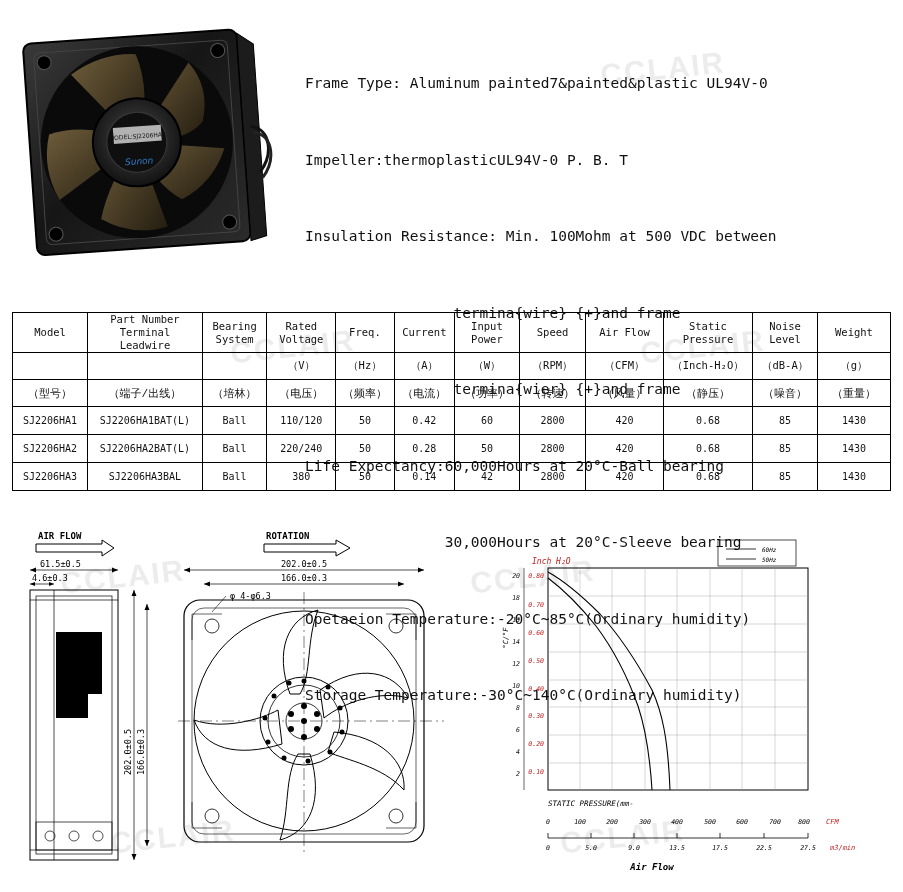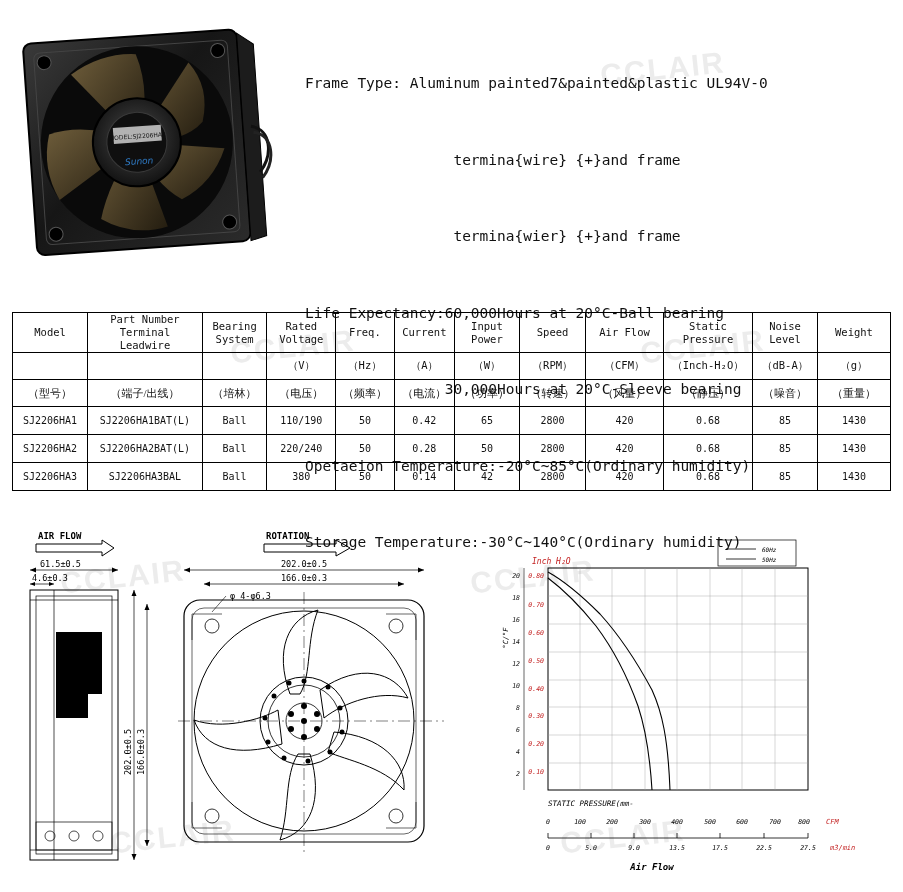--- a/index.html
+++ b/index.html
@@ -43,21 +43,21 @@
   }
   #spec-table td{
     border:1px solid #000;
     padding:0;
     text-align:center;
     vertical-align:middle;
     height:28px;
   }
   #spec-table .hdr-main{height:30px;line-height:13px;font-size:10.5px;}
   #spec-table .hdr-unit{height:26px;}
-  #spec-table .hdr-cn{height:26px;font-family:Liberation Serif, serif;font-size:11px;}
+  #spec-table .hdr-cn{height:26px;font-family:Liberation Mono, monospace;font-size:11px;}
   #spec-table .row td{height:27px;font-size:10px;margin-top:16px;}
 
   
   #bottom{position:absolute;left:0;top:522px;width:903px;height:370px;}
 
   svg{display:block;}
 </style>
 </head>
 <body>
 
@@ -118,20 +118,22 @@
         <text x="124" y="150" font-size="9" text-anchor="middle" fill="#2f7ac4" font-family="DejaVu Sans, sans-serif" font-style="italic">Sunon</text>
 
         <path d="M238 120 C258 124 258 150 244 166" stroke="#111" stroke-width="3" fill="none"></path>
         <path d="M240 126 C260 130 260 156 246 172" stroke="#222" stroke-width="3" fill="none"></path>
       </g>
     </svg>
   </div>
 
   <div id="specs">
     <div>Frame Type: Aluminum painted7&amp;painted&amp;plastic UL94V-0</div>
+    <div>Impeller:thermoplasticUL94V-0 P. B. T</div>
+    <div>Insulation Resistance: Min. 100Mohm at 500 VDC between</div>
     <div>                 termina{wire} {+}and frame</div>
     <div>                 termina{wier} {+}and frame</div>
     <div>Life Expectancy:60,000Hours at 20°C-Ball bearing</div>
     <div>                30,000Hours at 20°C-Sleeve bearing</div>
     <div>Opetaeion Temperature:-20°C~85°C(Ordinary humidity)</div>
     <div>Storage Temperature:-30°C~140°C(Ordinary humidity)</div>
     
   </div>
 </div>
 
@@ -209,24 +211,24 @@
       <td class="hdr-cn"><span>（转速）</span></td>
       <td class="hdr-cn"><span>（风量）</span></td>
       <td class="hdr-cn"><span>（静压）</span></td>
       <td class="hdr-cn"><span>（噪音）</span></td>
       <td class="hdr-cn"><span>（重量）</span></td>
     </tr>
     <tr class="row">
       <td><span>SJ2206HA1</span></td>
       <td><span>SJ2206HA1BAT(L)</span></td>
       <td><span>Ball</span></td>
-      <td><span>110/190</span></td>
+      <td><span>110/120</span></td>
       <td><span>50</span></td>
       <td><span>0.42</span></td>
-      <td><span>65</span></td>
+      <td><span>60</span></td>
       <td><span>2800</span></td>
       <td><span>420</span></td>
       <td><span>0.68</span></td>
       <td><span>85</span></td>
       <td><span>1430</span></td>
     </tr>
     <tr class="row">
       <td><span>SJ2206HA2</span></td>
       <td><span>SJ2206HA2BAT(L)</span></td>
       <td><span>Ball</span></td>

